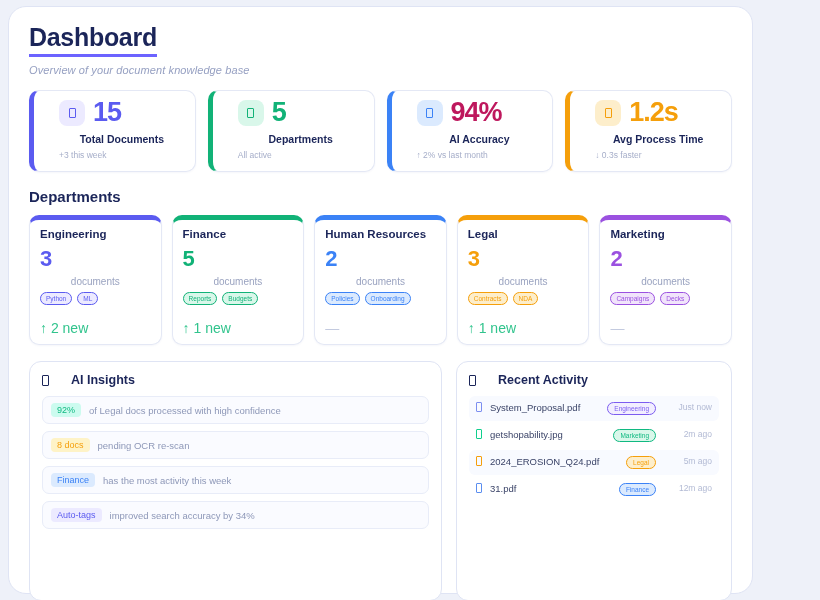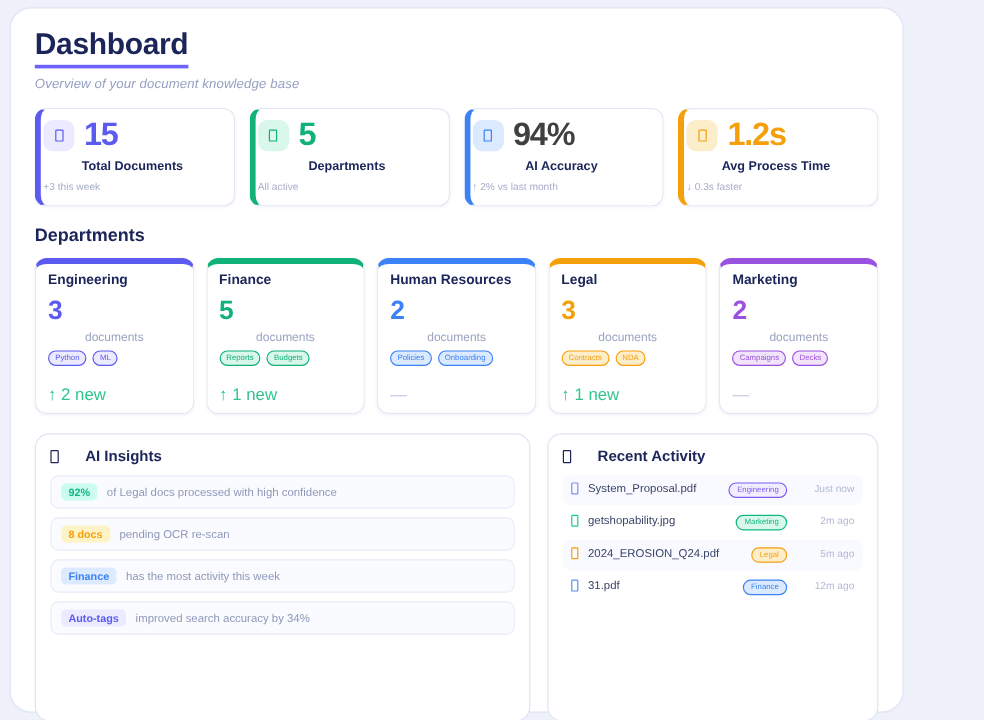--- a/index.html
+++ b/index.html
@@ -49,21 +49,21 @@
     margin-top: 14px;
   }
   .stat-card {
     flex: 1;
     height: 82px;
     background: #ffffff;
     border: 1px solid #e4e8f5;
     border-radius: 10px;
     border-left-width: 5px;
     border-left-style: solid;
-    padding: 8px 10px 6px 2px;
+    padding: 8px 10px 6px 25px;
     position: relative;
     box-shadow: 0 1px 2px rgba(60,80,160,0.05);
   }
   .stat-top { display: flex; align-items: center; gap: 8px; }
   .stat-icon {
     width: 26px; height: 26px;
     border-radius: 8px;
     display: flex; align-items: center; justify-content: center;
     font-size: 11px;
     flex: 0 0 auto;
@@ -194,21 +194,21 @@
     align-items: center;
     gap: 8px;
     background: #fafbff;
     border: 1px solid #e8ecf8;
     border-radius: 7px;
     padding: 6px 8px;
     margin-bottom: 7px;
   }
   .insight-chip {
     font-size: 9px;
-    font-weight: bold;
+    font-weight: normal;
     padding: 2px 6px;
     border-radius: 4px;
     white-space: nowrap;
   }
   .insight-text {
     font-size: 9.5px;
     color: #8e98b8;
   }
 
   
@@ -278,21 +278,21 @@
           <div class="stat-value" style="color:#11b277">5</div>
         </div>
         <div class="stat-label">Departments</div>
         <div class="stat-sub">All active</div>
       </div>
       <div class="stat-card" style="border-left-color: rgb(59, 130, 246);">
         <div class="stat-top">
           <div class="stat-icon" style="background:#dbeafe;color:#3b82f6">
             <span class="glyph-box"></span>
           </div>
-          <div class="stat-value" style="color:#404040">94%</div>
+          <div class="stat-value" style="color:#be185d">94%</div>
         </div>
         <div class="stat-label">AI Accuracy</div>
         <div class="stat-sub">↑ 2% vs last month</div>
       </div>
       <div class="stat-card" style="border-left-color: rgb(245, 159, 11);">
         <div class="stat-top">
           <div class="stat-icon" style="background:#fdeecb;color:#f59f0b">
             <span class="glyph-box"></span>
           </div>
           <div class="stat-value" style="color:#f59f0b">1.2s</div>

